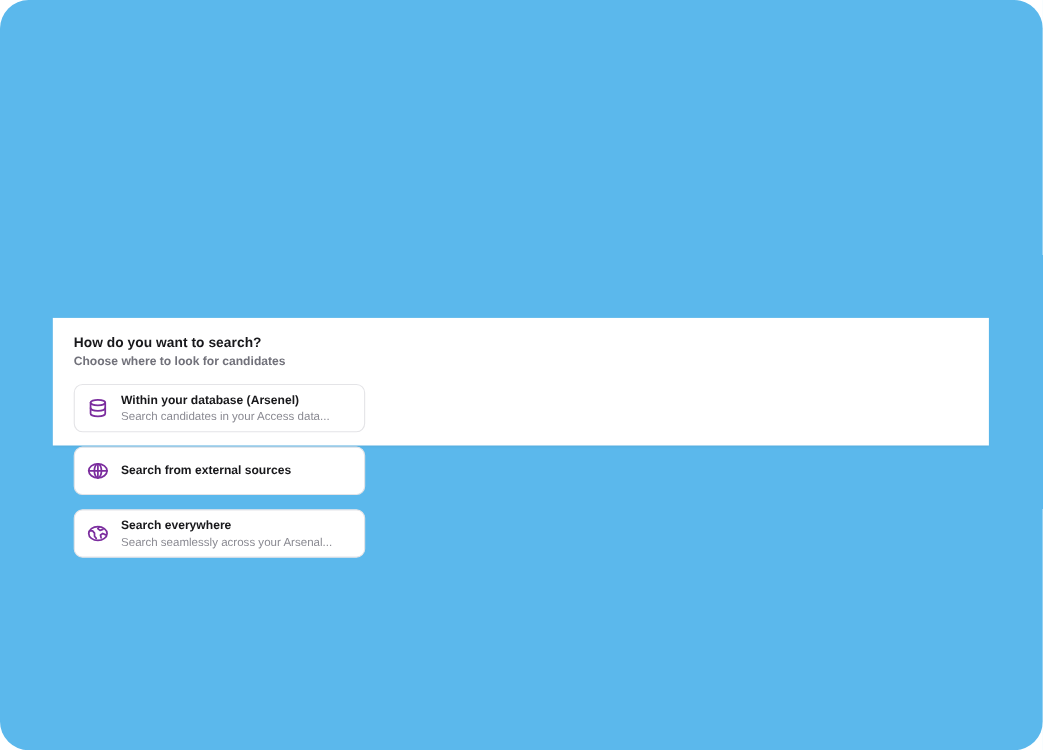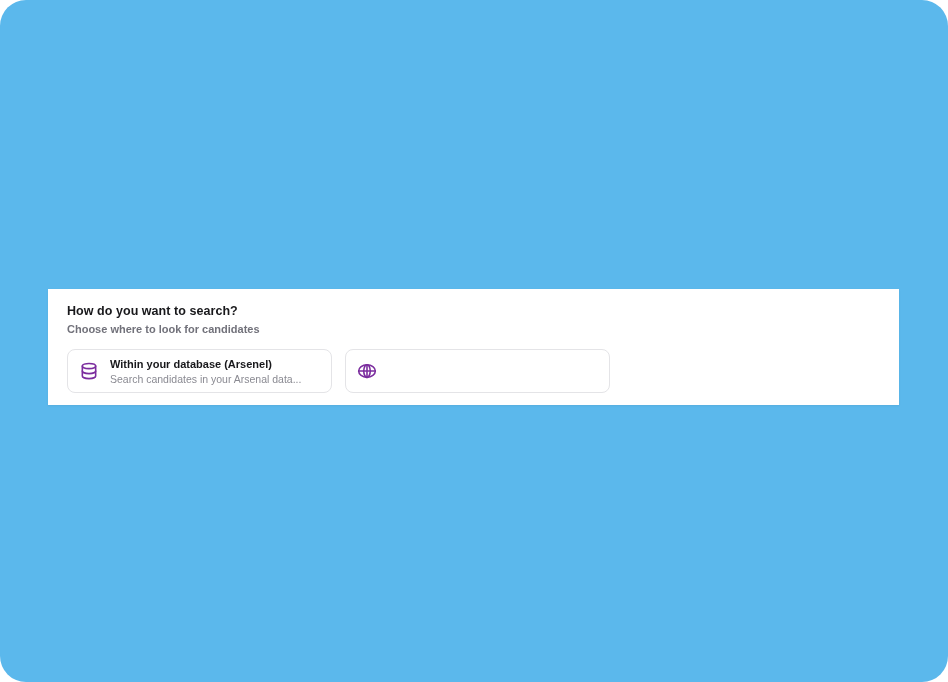--- a/index.html
+++ b/index.html
@@ -47,20 +47,21 @@
     font-size: 11px;
     font-weight: bold;
     color: #71717a;
     line-height: 14px;
     margin: 3px 0 0 0;
   }
 
   
   #search-mode-options {
     display: flex;
+    flex-direction: column;
     gap: 13px;
     margin-top: 13px;
   }
 
   .option-card {
     box-sizing: border-box;
     width: 265px;
     height: 44px;
     background: #ffffff;
     border: 1px solid #e4e4e7;
@@ -130,34 +131,49 @@
       <div class="option-card">
         <span class="option-icon">
           <svg width="20" height="20" viewBox="0 0 24 24" fill="none" stroke="currentColor" stroke-width="1.9" stroke-linecap="round" stroke-linejoin="round">
             <ellipse cx="12" cy="6" rx="8" ry="3.1"></ellipse>
             <path d="M4 6v12c0 1.7 3.6 3.1 8 3.1s8-1.4 8-3.1V6"></path>
             <path d="M4 12c0 1.7 3.6 3.1 8 3.1s8-1.4 8-3.1"></path>
           </svg>
         </span>
         <span class="option-text">
           <span class="option-title">Within your database (Arsenel)</span>
-          <span class="option-desc">Search candidates in your Arsenal data...</span>
+          <span class="option-desc">Search candidates in your Access data...</span>
         </span>
       </div>
 
       <div class="option-card">
         <span class="option-icon">
           <svg width="20" height="20" viewBox="0 0 24 24" fill="none" stroke="currentColor" stroke-width="1.9" stroke-linecap="round" stroke-linejoin="round">
             <ellipse cx="12" cy="12" rx="10" ry="7.6"></ellipse>
             <ellipse cx="12" cy="12" rx="3.9" ry="7.6"></ellipse>
             <line x1="2" y1="12" x2="22" y2="12"></line>
             <line x1="12" y1="4.4" x2="12" y2="19.6"></line>
           </svg>
         </span>
         <span class="option-text">
+          <span class="option-title">Search from external sources</span>
         </span>
       </div>
 
+      <div class="option-card">
+        <span class="option-icon">
+          <svg width="20" height="20" viewBox="0 0 24 24" fill="none" stroke="currentColor" stroke-width="1.9" stroke-linecap="round" stroke-linejoin="round">
+            <ellipse cx="12" cy="12" rx="10" ry="7.6"></ellipse>
+            <path d="M3.1 9.2h3.1l2.1 2.4v3.4l1.9 2.3"></path>
+            <path d="M13.4 4.6l-1.5 2.1 2.4 1.9 3.2-1.1"></path>
+            <path d="M20.6 13.5l-3.3-1.5-2.5 1.6.7 3.2"></path>
+          </svg>
+        </span>
+        <span class="option-text">
+          <span class="option-title">Search everywhere</span>
+          <span class="option-desc">Search seamlessly across your Arsenal...</span>
+        </span>
+      </div>
 
     </div>
   </section>
 
 </div>
 
 </body></html>

